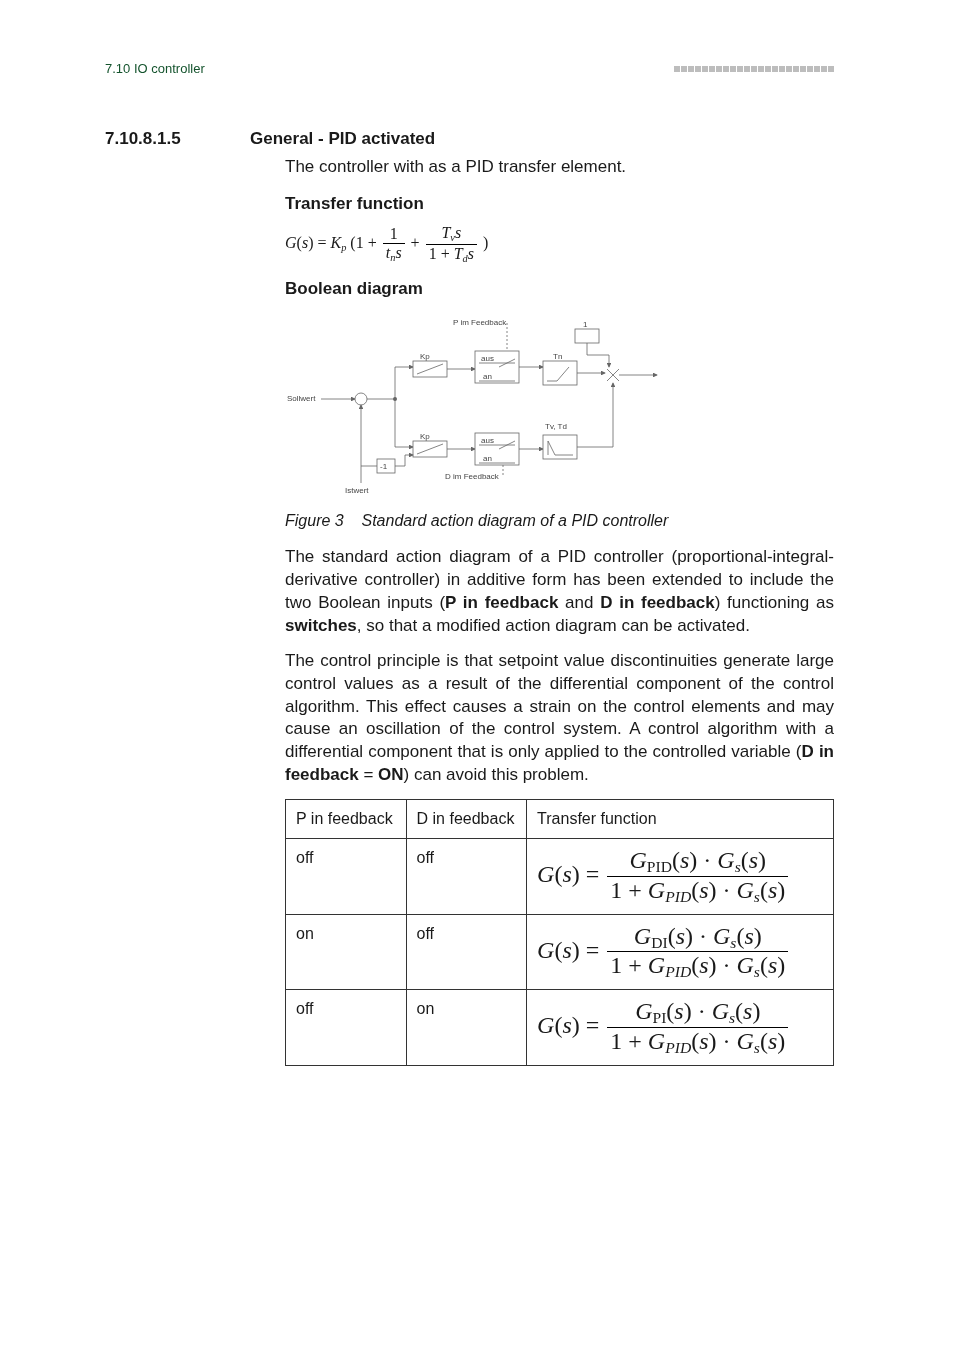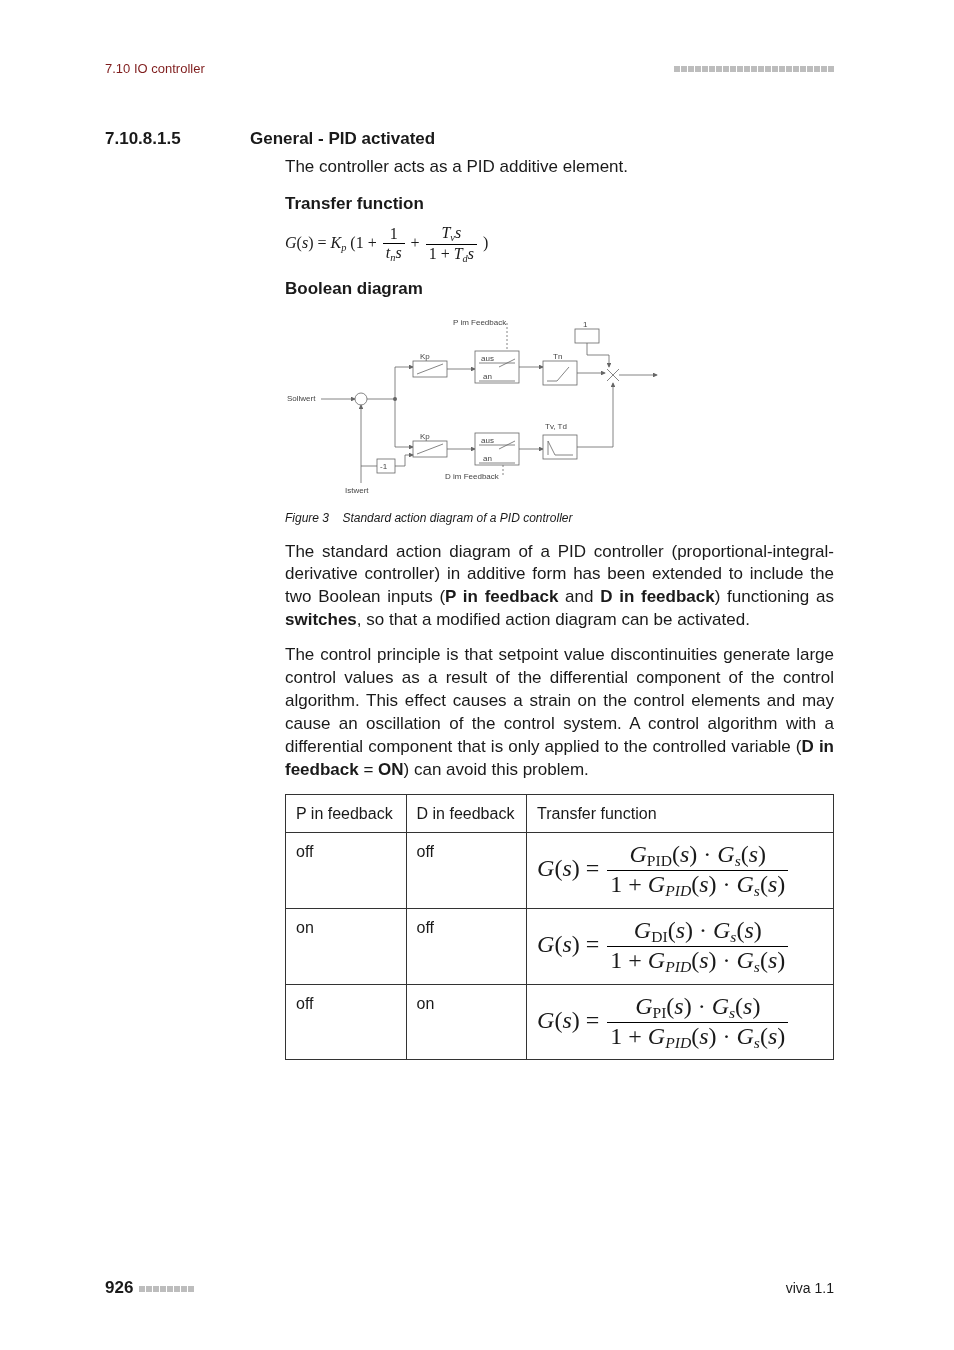--- a/index.html
+++ b/index.html
@@ -21,21 +21,21 @@
     position: relative;
   }
   .header-row {
     display: flex;
     justify-content: space-between;
     align-items: center;
     font-size: 13px;
     margin-bottom: 50px;
   }
   .header-left {
-    color: #7f1d1d;
+    color: #14532d;
   }
   .header-squares {
     display: flex;
     gap: 1px;
   }
   .header-squares span {
     width: 6px;
     height: 6px;
     background: #bdbdbd;
     display: inline-block;
@@ -90,21 +90,21 @@
     display: block;
     padding: 0 3px;
     line-height: 1.15;
   }
   .sub {
     font-size: 0.65em;
     vertical-align: -0.25em;
   }
   .caption {
     font-style: italic;
-    font-size: 12px;
+    font-size: 16px;
     margin: 6px 0 14px 0;
   }
   .bold { font-weight: 700; }
   table.tf-table {
     border-collapse: collapse;
     width: 100%;
     margin-top: 10px;
   }
   table.tf-table th, table.tf-table td {
     border: 1px solid #333;
@@ -211,21 +211,21 @@
     </div>
   </div>
 
   <div class="section-row">
     <div class="section-num">7.10.8.1.5</div>
     <div class="section-title">General - PID activated</div>
   </div>
 
   <div class="body-indent">
 
-    <p class="para">The controller acts as a PID additive element.</p>
+    <p class="para">The controller with as a PID transfer element.</p>
 
     <div class="subhead">Transfer function</div>
 
     <div class="equation">
       <span><i>G</i>(<i>s</i>) = <i>K</i><span class="sub"><i>p</i></span> (1 + </span>
       <span class="frac"><span class="num">1</span><span class="den"><i>t</i><span class="sub"><i>n</i></span><i>s</i></span></span>
       <span> + </span>
       <span class="frac"><span class="num"><i>T</i><span class="sub"><i>v</i></span><i>s</i></span><span class="den">1 + <i>T</i><span class="sub"><i>d</i></span><i>s</i></span></span>
       <span>)</span>
     </div>
@@ -371,30 +371,14 @@
             <span class="num"><i>G</i><span class="sub">PI</span>(<i>s</i>) · <i>G</i><span class="sub"><i>s</i></span>(<i>s</i>)</span>
             <span class="den">1 + <i>G</i><span class="sub"><i>PID</i></span>(<i>s</i>) · <i>G</i><span class="sub"><i>s</i></span>(<i>s</i>)</span>
           </span>
         </td>
       </tr>
     </tbody>
       </table>
 
   </div>
 
-  <div class="footer-row">
-    <div class="footer-left">
-      <span>926</span>
-      <div class="footer-squares">
-        <span></span>
-          <span></span>
-          <span></span>
-          <span></span>
-          <span></span>
-          <span></span>
-          <span></span>
-          <span></span>
-      </div>
-    </div>
-    <div class="footer-right">viva 1.1</div>
-  </div>
 
 </div>
 
 </body></html>

